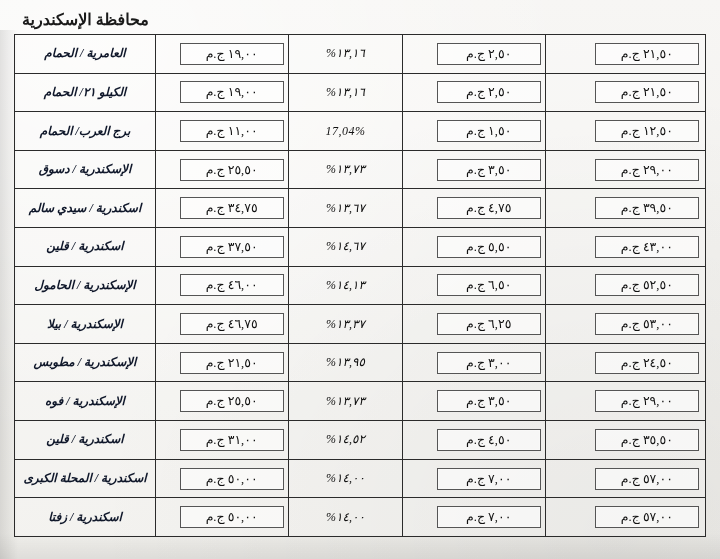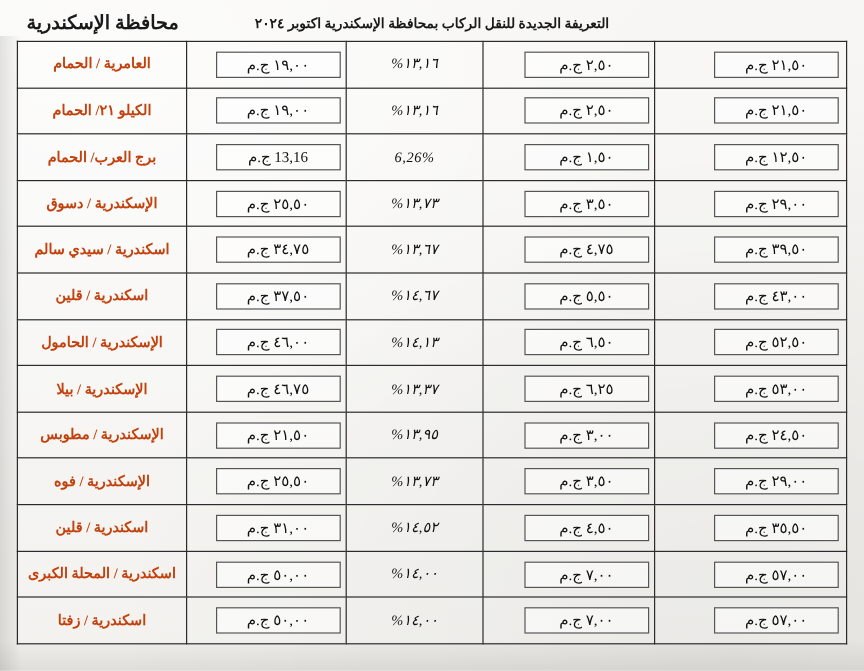--- a/index.html
+++ b/index.html
@@ -101,21 +101,22 @@
     margin-left: 43px;
   }
   td.pct {
     font-size: 12.5px;
     letter-spacing: 0.5px;
     font-style: italic;
   }
   td.route {
     font-size: 12.5px;
     font-weight: bold;
-    color: #c2410c;
+    color: #0f172a;
+    font-style: italic;
   }
 
   
   .shade {
     position: absolute;
     pointer-events: none;
   }
   .shade.left {
     top: 30px; left: 0; width: 18px; bottom: 0;
     background: linear-gradient(90deg, rgba(0,0,0,0.10), rgba(0,0,0,0));
@@ -125,21 +126,20 @@
     background: linear-gradient(0deg, rgba(0,0,0,0.07), rgba(0,0,0,0));
   }
 </style>
 </head>
 <body>
 
 <div class="sheet"></div>
 
 <div class="header">
   <span class="spacer"></span>
-  <span class="title">التعريفة الجديدة للنقل الركاب بمحافظة الإسكندرية اكتوبر ٢٠٢٤</span>
   <span class="gov">محافظة الإسكندرية</span>
 </div>
 
 <div class="table-wrap">
   <table class="fares">
     <colgroup>
       <col class="c-new">
       <col class="c-inc">
       <col class="c-pct">
       <col class="c-old">
@@ -156,22 +156,22 @@
         <tr>
           <td class="money"><span class="cellbox">٢١,٥٠ ج.م</span></td>
           <td class="money"><span class="cellbox">٢,٥٠ ج.م</span></td>
           <td class="pct">١٣,١٦%</td>
           <td class="money"><span class="cellbox">١٩,٠٠ ج.م</span></td>
           <td class="route">الكيلو ٢١/ الحمام</td>
         </tr>
         <tr>
           <td class="money"><span class="cellbox">١٢,٥٠ ج.م</span></td>
           <td class="money"><span class="cellbox">١,٥٠ ج.م</span></td>
-          <td class="pct">6,26%</td>
-          <td class="money"><span class="cellbox">13,16 ج.م</span></td>
+          <td class="pct">17,04%</td>
+          <td class="money"><span class="cellbox">١١,٠٠ ج.م</span></td>
           <td class="route">برج العرب/ الحمام</td>
         </tr>
         <tr>
           <td class="money"><span class="cellbox">٢٩,٠٠ ج.م</span></td>
           <td class="money"><span class="cellbox">٣,٥٠ ج.م</span></td>
           <td class="pct">١٣,٧٣%</td>
           <td class="money"><span class="cellbox">٢٥,٥٠ ج.م</span></td>
           <td class="route">الإسكندرية / دسوق</td>
         </tr>
         <tr>

